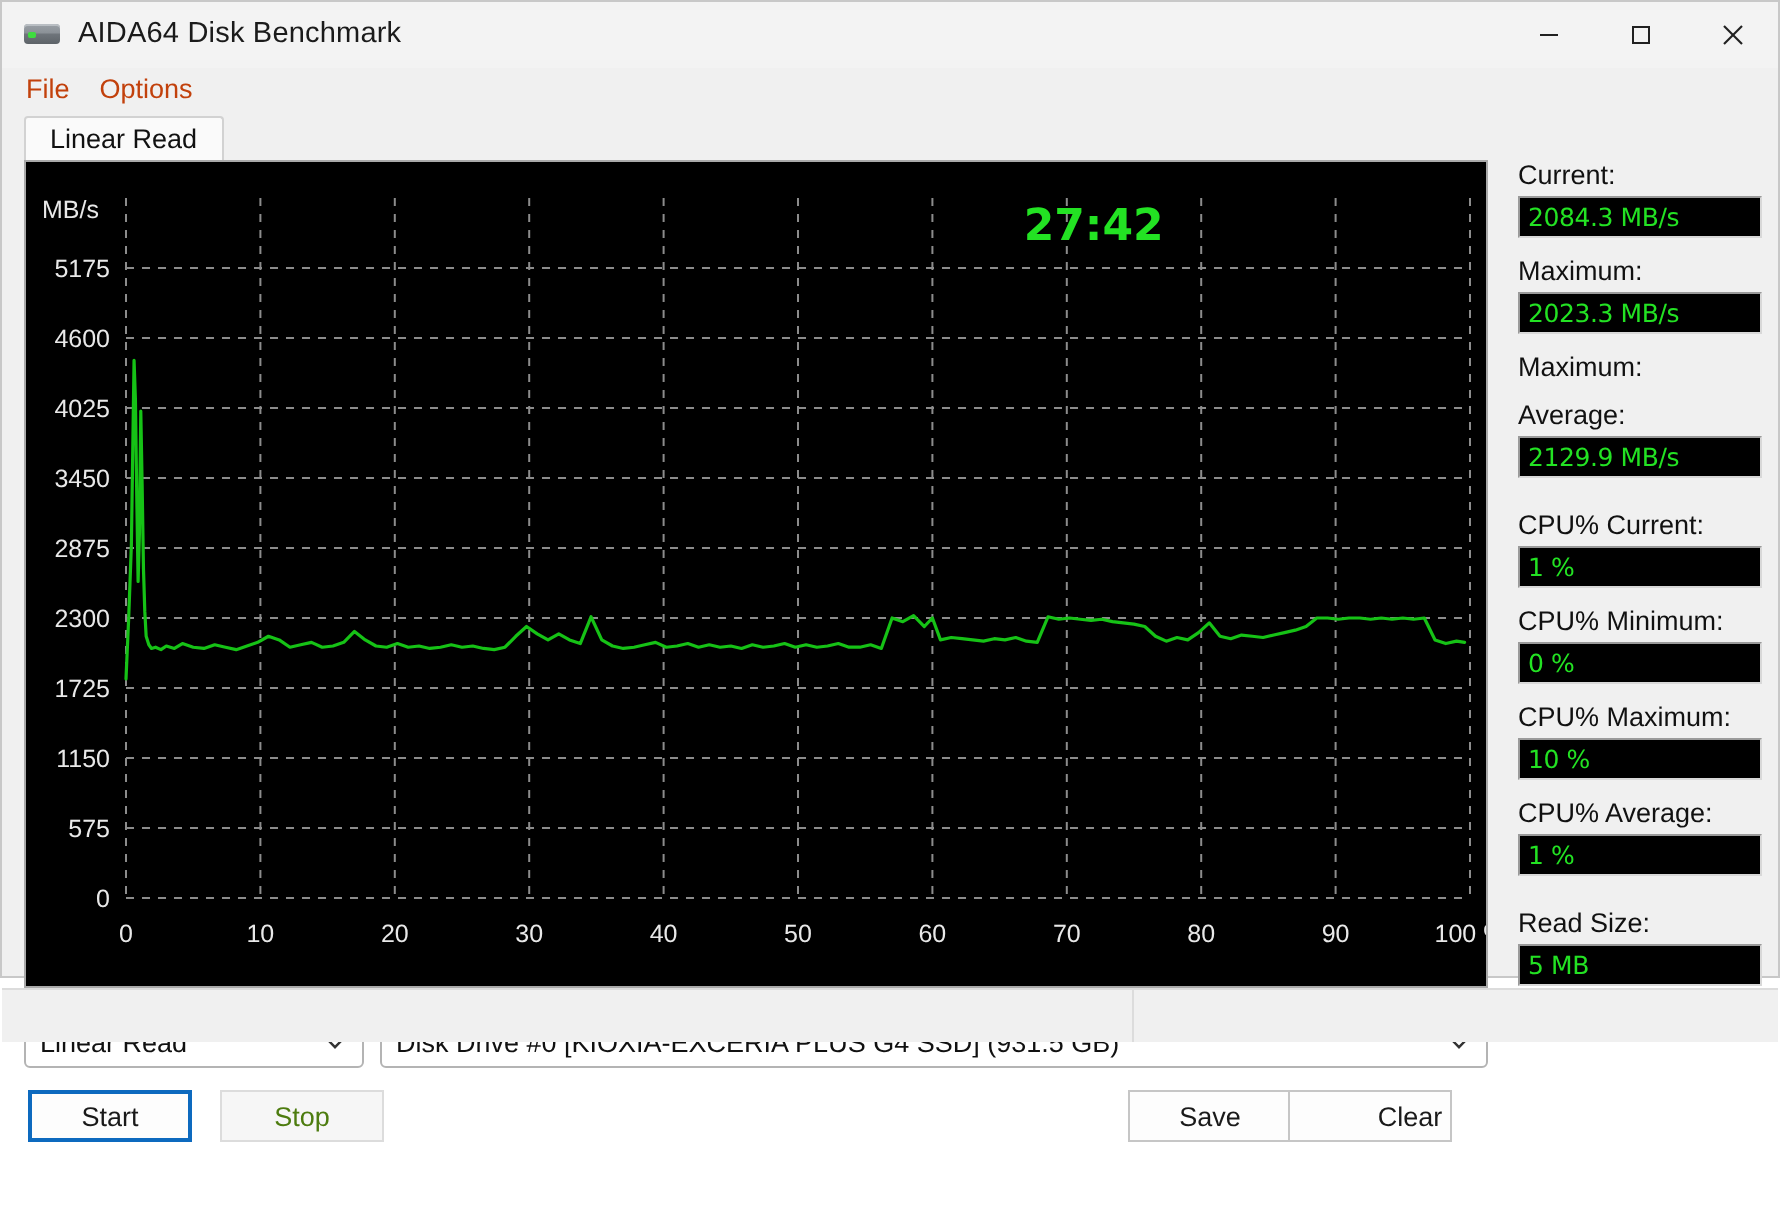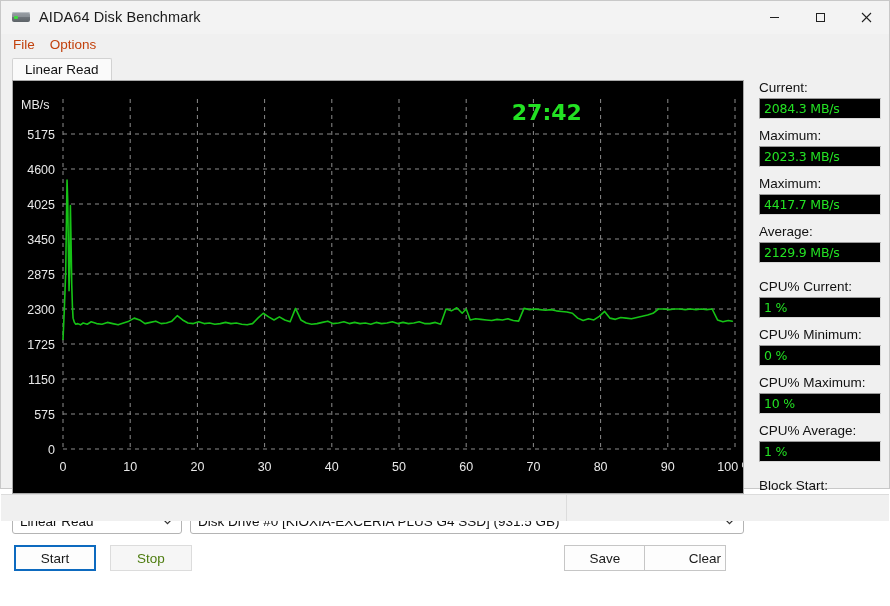--- a/index.html
+++ b/index.html
@@ -403,21 +403,20 @@
         <div class="stat-block">
           <div class="stat-label">Current:</div>
           <div class="stat-value">2084.3 MB/s</div>
         </div>
         <div class="stat-block">
           <div class="stat-label">Maximum:</div>
           <div class="stat-value">2023.3 MB/s</div>
         </div>
         <div class="stat-block">
           <div class="stat-label">Maximum:</div>
-          <div class="stat-value">4417.7 MB/s</div>
         </div>
         <div class="stat-block">
           <div class="stat-label">Average:</div>
           <div class="stat-value">2129.9 MB/s</div>
         </div>
         <div class="stat-block gap">
           <div class="stat-label">CPU% Current:</div>
           <div class="stat-value">1 %</div>
         </div>
         <div class="stat-block">
@@ -426,21 +425,21 @@
         </div>
         <div class="stat-block">
           <div class="stat-label">CPU% Maximum:</div>
           <div class="stat-value">10 %</div>
         </div>
         <div class="stat-block">
           <div class="stat-label">CPU% Average:</div>
           <div class="stat-value">1 %</div>
         </div>
         <div class="stat-block gap">
-          <div class="stat-label">Block Start:</div>
+          <div class="stat-label">Read Size:</div>
           <div class="stat-value">5 MB</div>
         </div>
       </div>
   </div>
 
   <div class="statusbar">
     <div class="status-pane-1"></div>
     <div class="status-pane-2"></div>
   </div>
 </div>

